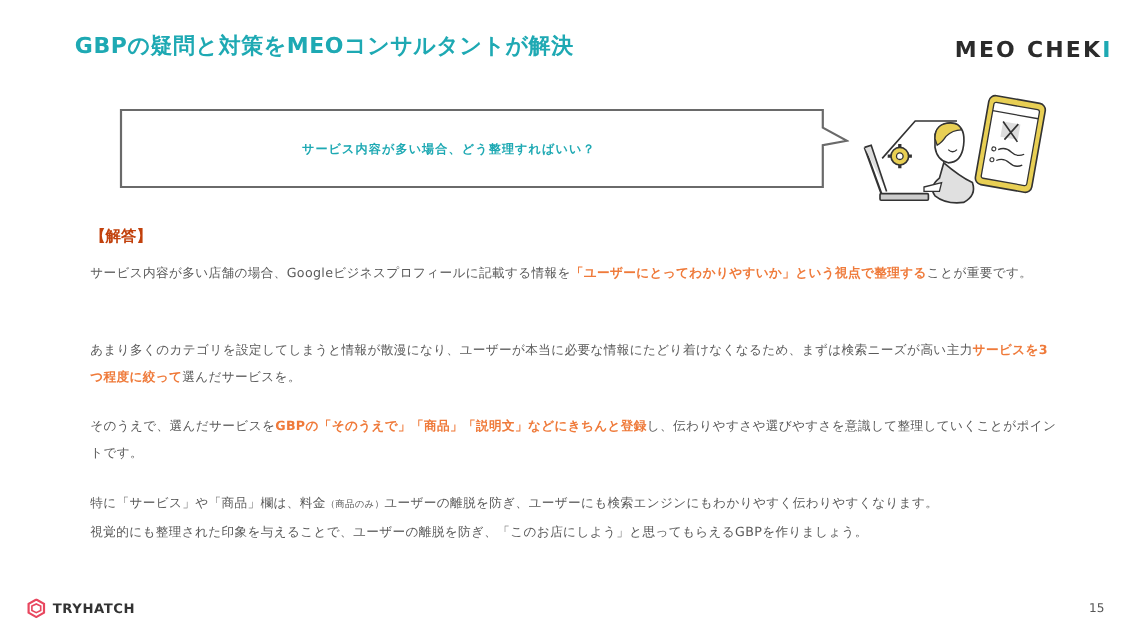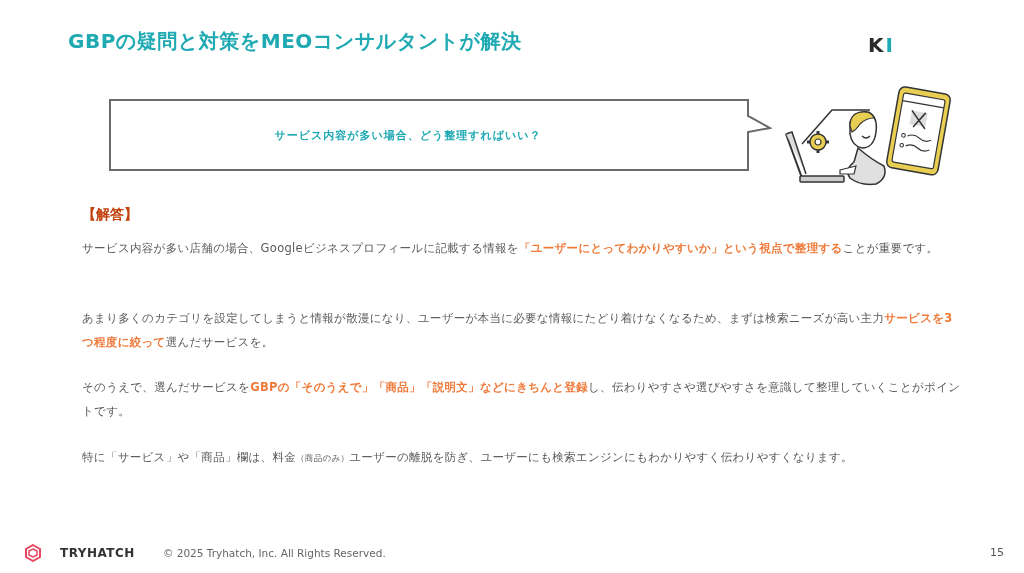--- a/index.html
+++ b/index.html
@@ -43,36 +43,37 @@
   }
   .para .hl { color: #ef7a3a; font-weight: bold; }
   .para .small { font-size: 8.5px; margin-top: 47px; }
   .p1 { top: 236px; }
   .p2 { top: 306px; }
   .p3 { top: 375px; }
   .p4 { top: 445px; }
 
   .footer {
     position: absolute; left: 24px; top: 544px;
-    display: flex; align-items: center; gap: 18px; justify-content: space-between;
+    display: flex; align-items: center; gap: 6px; justify-content: space-between;
   }
   .footer .brand { font-size: 12px; font-weight: bold; color: #333333; letter-spacing: 0.5px; }
   .footer .copy { font-size: 10.5px; color: #666666; margin-left: 10px; }
 
   .page-num {
     position: absolute; right: 20px; top: 546px;
     font-size: 11px; font-weight: normal; color: #555555;
   }
 </style>
 </head>
 <body>
 
 <div class="title">GBPの疑問と対策をMEOコンサルタントが解決</div>
 
 <div class="logo">
+  <span>MEO CHE</span>
     <span>K</span>
     <span class="accent">I</span>
 </div>
 
 <div class="bubble-wrap">
   <svg width="664" height="74" viewBox="0 0 664 74">
     <path d="M2 2 H640 V18 L662 30 L640 34 V72 H2 Z" fill="#ffffff" stroke="#6a6a6a" stroke-width="2" stroke-linejoin="miter"></path>
   </svg>
   <div class="bubble-text">サービス内容が多い場合、どう整理すればいい？</div>
 </div>
@@ -124,25 +125,24 @@
 
 <div class="para p2">
   <span>あまり多くのカテゴリを設定してしまうと情報が散漫になり、ユーザーが本当に必要な情報にたどり着けなくなるため、まずは検索ニーズが高い主力</span><span class="hl">サービスを3つ程度に絞って</span><span>選んだサービスを。</span>
 </div>
 
 <div class="para p3">
   <span>そのうえで、選んだサービスを</span><span class="hl">GBPの「そのうえで」「商品」「説明文」などにきちんと登録</span><span>し、伝わりやすさや選びやすさを意識して整理していくことがポイントです。</span>
 </div>
 
 <div class="para p4">
-  <span>特に「サービス」や「商品」欄は、料金</span><span class="small">（商品のみ）</span><span>ユーザーの離脱を防ぎ、ユーザーにも検索エンジンにもわかりやすく伝わりやすくなります。</span><br>
+  <span>特に「サービス」や「商品」欄は、料金</span><span class="small">（商品のみ）</span><span>ユーザーの離脱を防ぎ、ユーザーにも検索エンジンにもわかりやすく伝わりやすくなります。</span><br><span>視覚的にも整理された印象を与えることで、ユーザーの離脱を防ぎ、「このお店にしよう」と思ってもらえるGBPを作りましょう。</span>
 </div>
 
 <div class="footer">
   <svg width="18" height="18" viewBox="0 0 18 18">
     <polygon points="9,1 16,5 16,13 9,17 2,13 2,5" fill="none" stroke="#e8475f" stroke-width="2"></polygon>
     <polygon points="9,5 13,7 13,11 9,13 5,11 5,7" fill="none" stroke="#e8475f" stroke-width="1.5"></polygon>
   </svg>
   <span class="brand">TRYHATCH</span>
-  <span class="copy">© 2025 Tryhatch, Inc. All Rights Reserved.</span>
 </div>
 
 <div class="page-num">15</div>
 
 </body></html>

